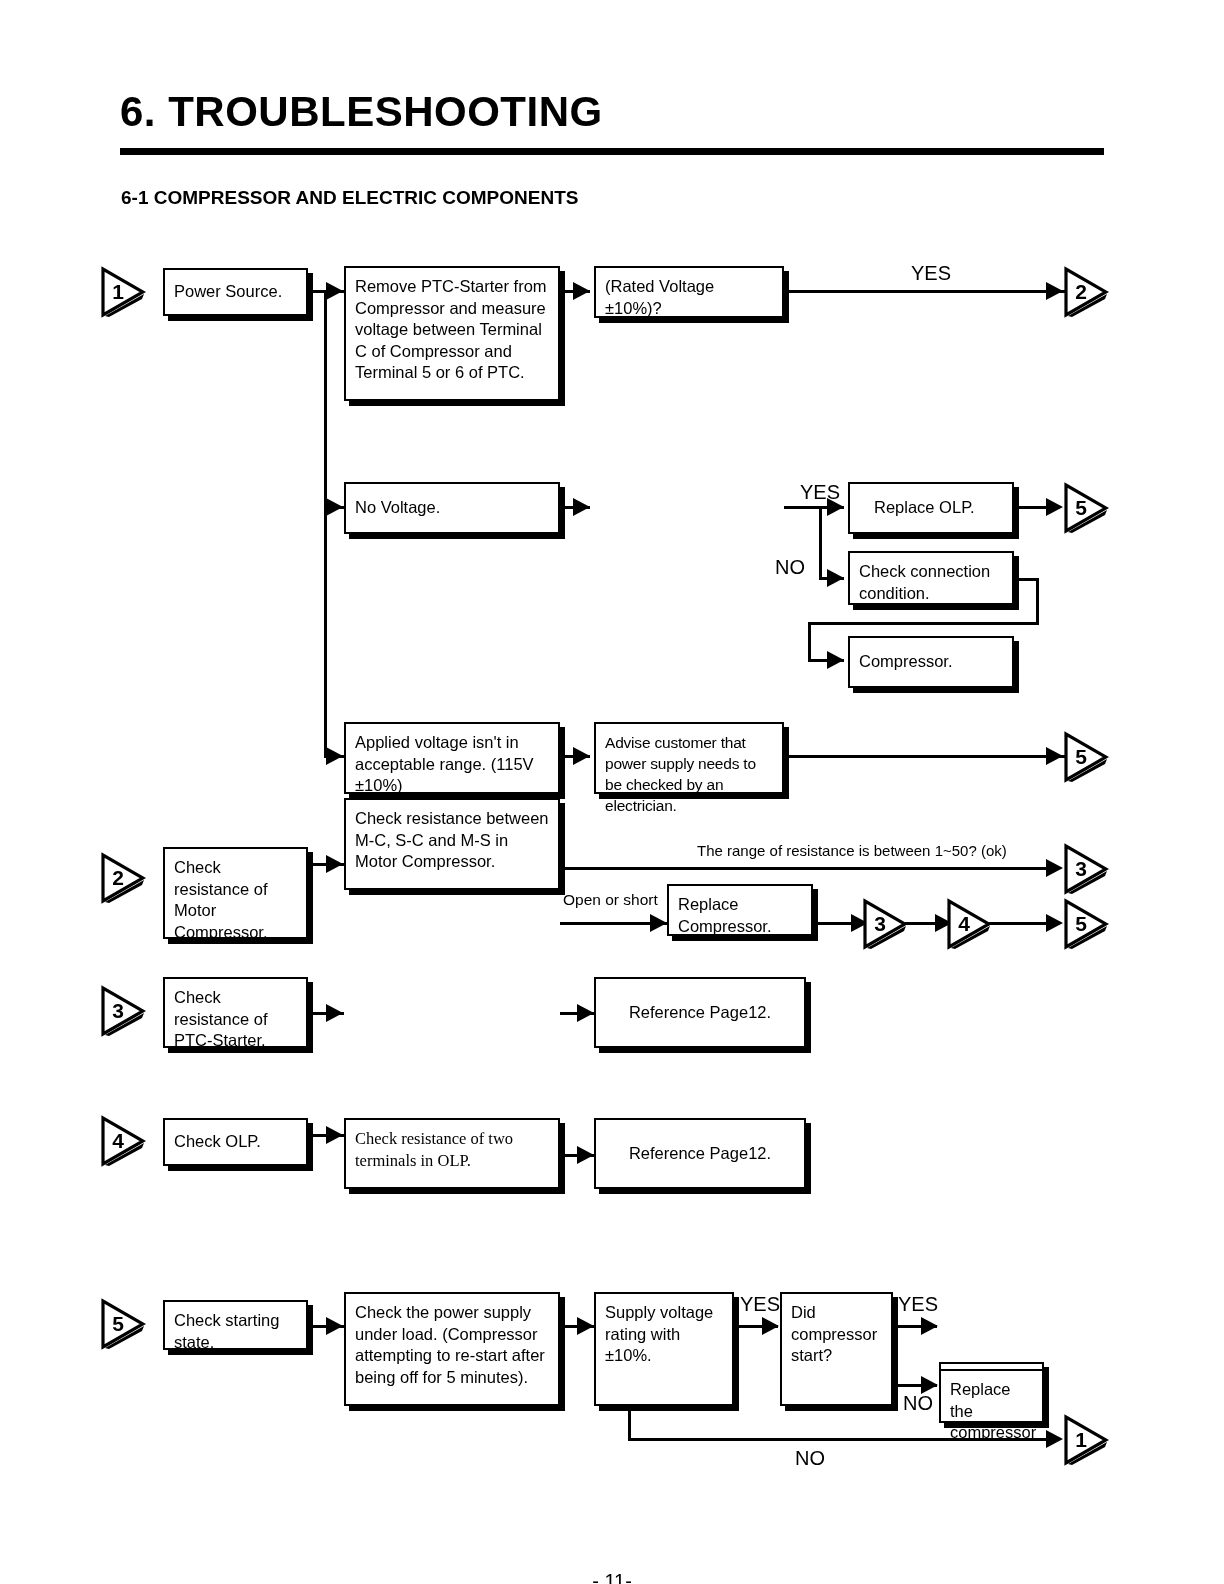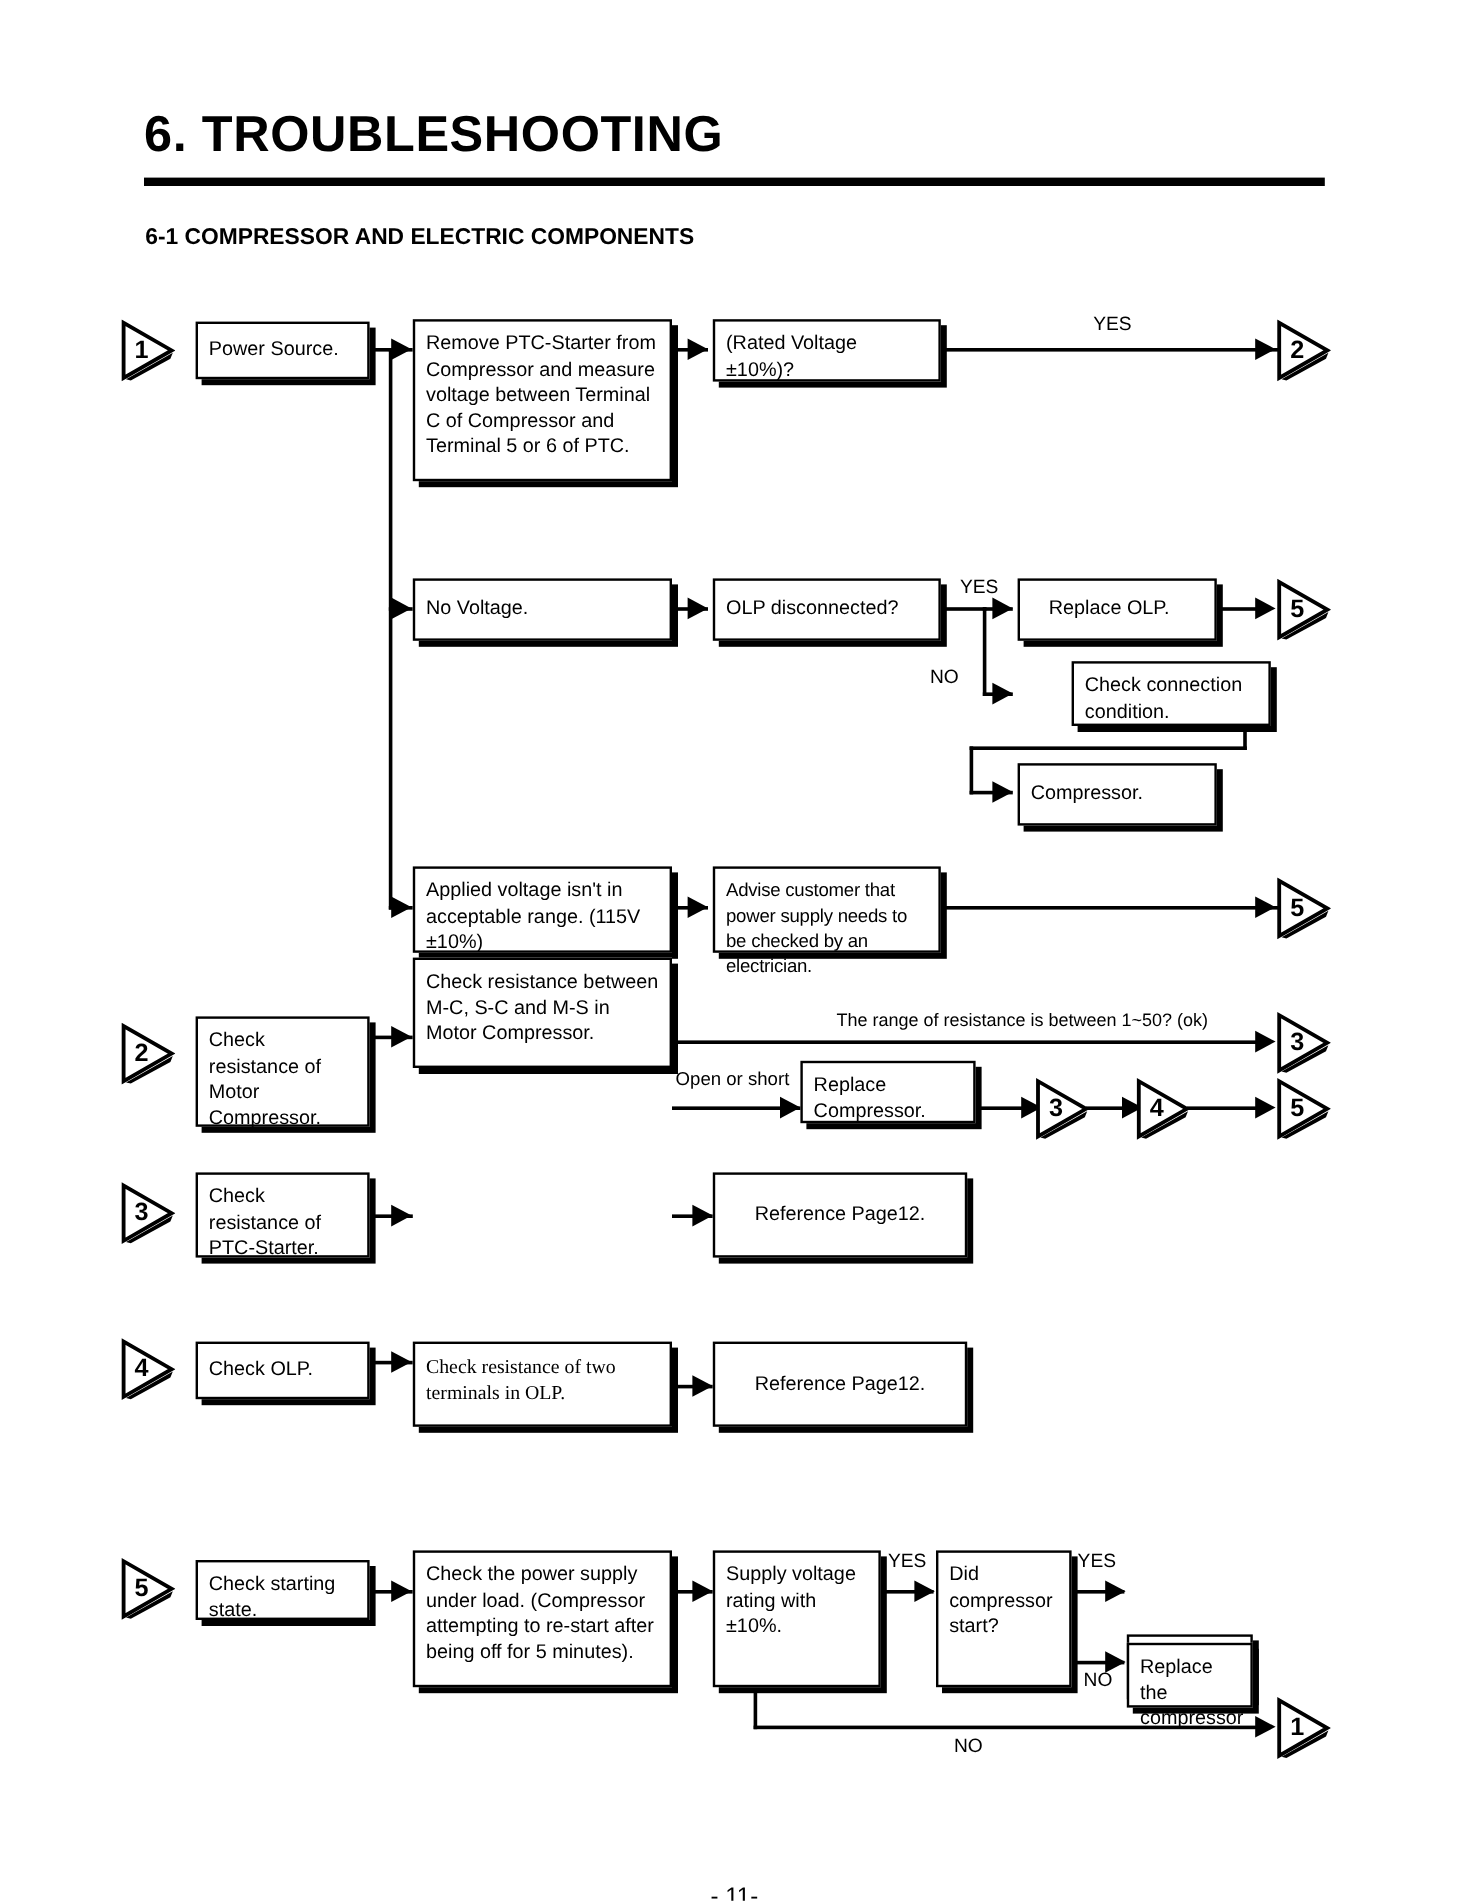--- a/index.html
+++ b/index.html
@@ -54,21 +54,21 @@
 
   
   .h{position:absolute;height:3px;background:#000;z-index:3;}
   .v{position:absolute;width:3px;background:#000;z-index:3;}
   .ah{  
     position:absolute;width:0;height:0;z-index:4;
     border-top:9px solid transparent;
     border-bottom:9px solid transparent;
     border-left:17px solid #000;
   }
-  .lbl{position:absolute;font-size:16px;white-space:nowrap;z-index:7;}
+  .lbl{position:absolute;font-size:20px;white-space:nowrap;z-index:7;}
 </style>
 </head>
 <body>
 
 <div class="page">
 
   <div id="page-title">6. TROUBLESHOOTING</div>
   <div id="title-rule"></div>
   <div id="section-title">6-1 COMPRESSOR AND ELECTRIC COMPONENTS</div>
   <div id="page-number">- 11-</div>
@@ -117,23 +117,20 @@
   <div class="h" style="left:324px;top:506px;width:20px;"></div>
   <div class="ah" style="left:326px;top:498px;"></div>
 
   <div class="bx mid" style="left:344px;top:482px;width:216px;height:52px;">
     <span>No Voltage.</span>
   </div>
 
   <div class="h" style="left:560px;top:506px;width:30px;"></div>
   <div class="ah" style="left:573px;top:498px;"></div>
 
-  <div class="bx mid" style="left:594px;top:482px;width:190px;height:52px;">
-    <span>OLP disconnected?</span>
-  </div>
 
   <div class="h" style="left:784px;top:506px;width:38px;"></div>
   <div class="v" style="left:819px;top:506px;height:74px;"></div>
 
   <div class="h" style="left:819px;top:506px;width:25px;"></div>
   <div class="ah" style="left:827px;top:498px;"></div>
   <div class="lbl" style="left:800px;top:481px;">YES</div>
 
   <div class="h" style="left:819px;top:577px;width:25px;"></div>
   <div class="ah" style="left:827px;top:569px;"></div>
@@ -147,21 +144,21 @@
   <div class="ah" style="left:1046px;top:498px;"></div>
 
   <div class="tri" style="left:1063px;top:482px;">
     <svg viewBox="0 0 46 52">
         <polygon points="3,3 3,49 43,26" fill="#fff" stroke="#000" stroke-width="3.2" stroke-linejoin="miter"></polygon>
         <polygon points="5,50 44,28 42,33 9,51" fill="#000"></polygon>
       </svg>
     <span class="num">5</span>
   </div>
 
-  <div class="bx" style="left:893px;top:551px;width:166px;height:54px;">
+  <div class="bx" style="left:848px;top:551px;width:166px;height:54px;">
     <span>Check connection condition.</span>
   </div>
 
   <div class="h" style="left:1014px;top:578px;width:25px;"></div>
   <div class="v" style="left:1036px;top:578px;height:47px;"></div>
   <div class="h" style="left:808px;top:622px;width:231px;"></div>
   <div class="v" style="left:808px;top:622px;height:40px;"></div>
   <div class="h" style="left:808px;top:659px;width:36px;"></div>
   <div class="ah" style="left:827px;top:651px;"></div>
 

